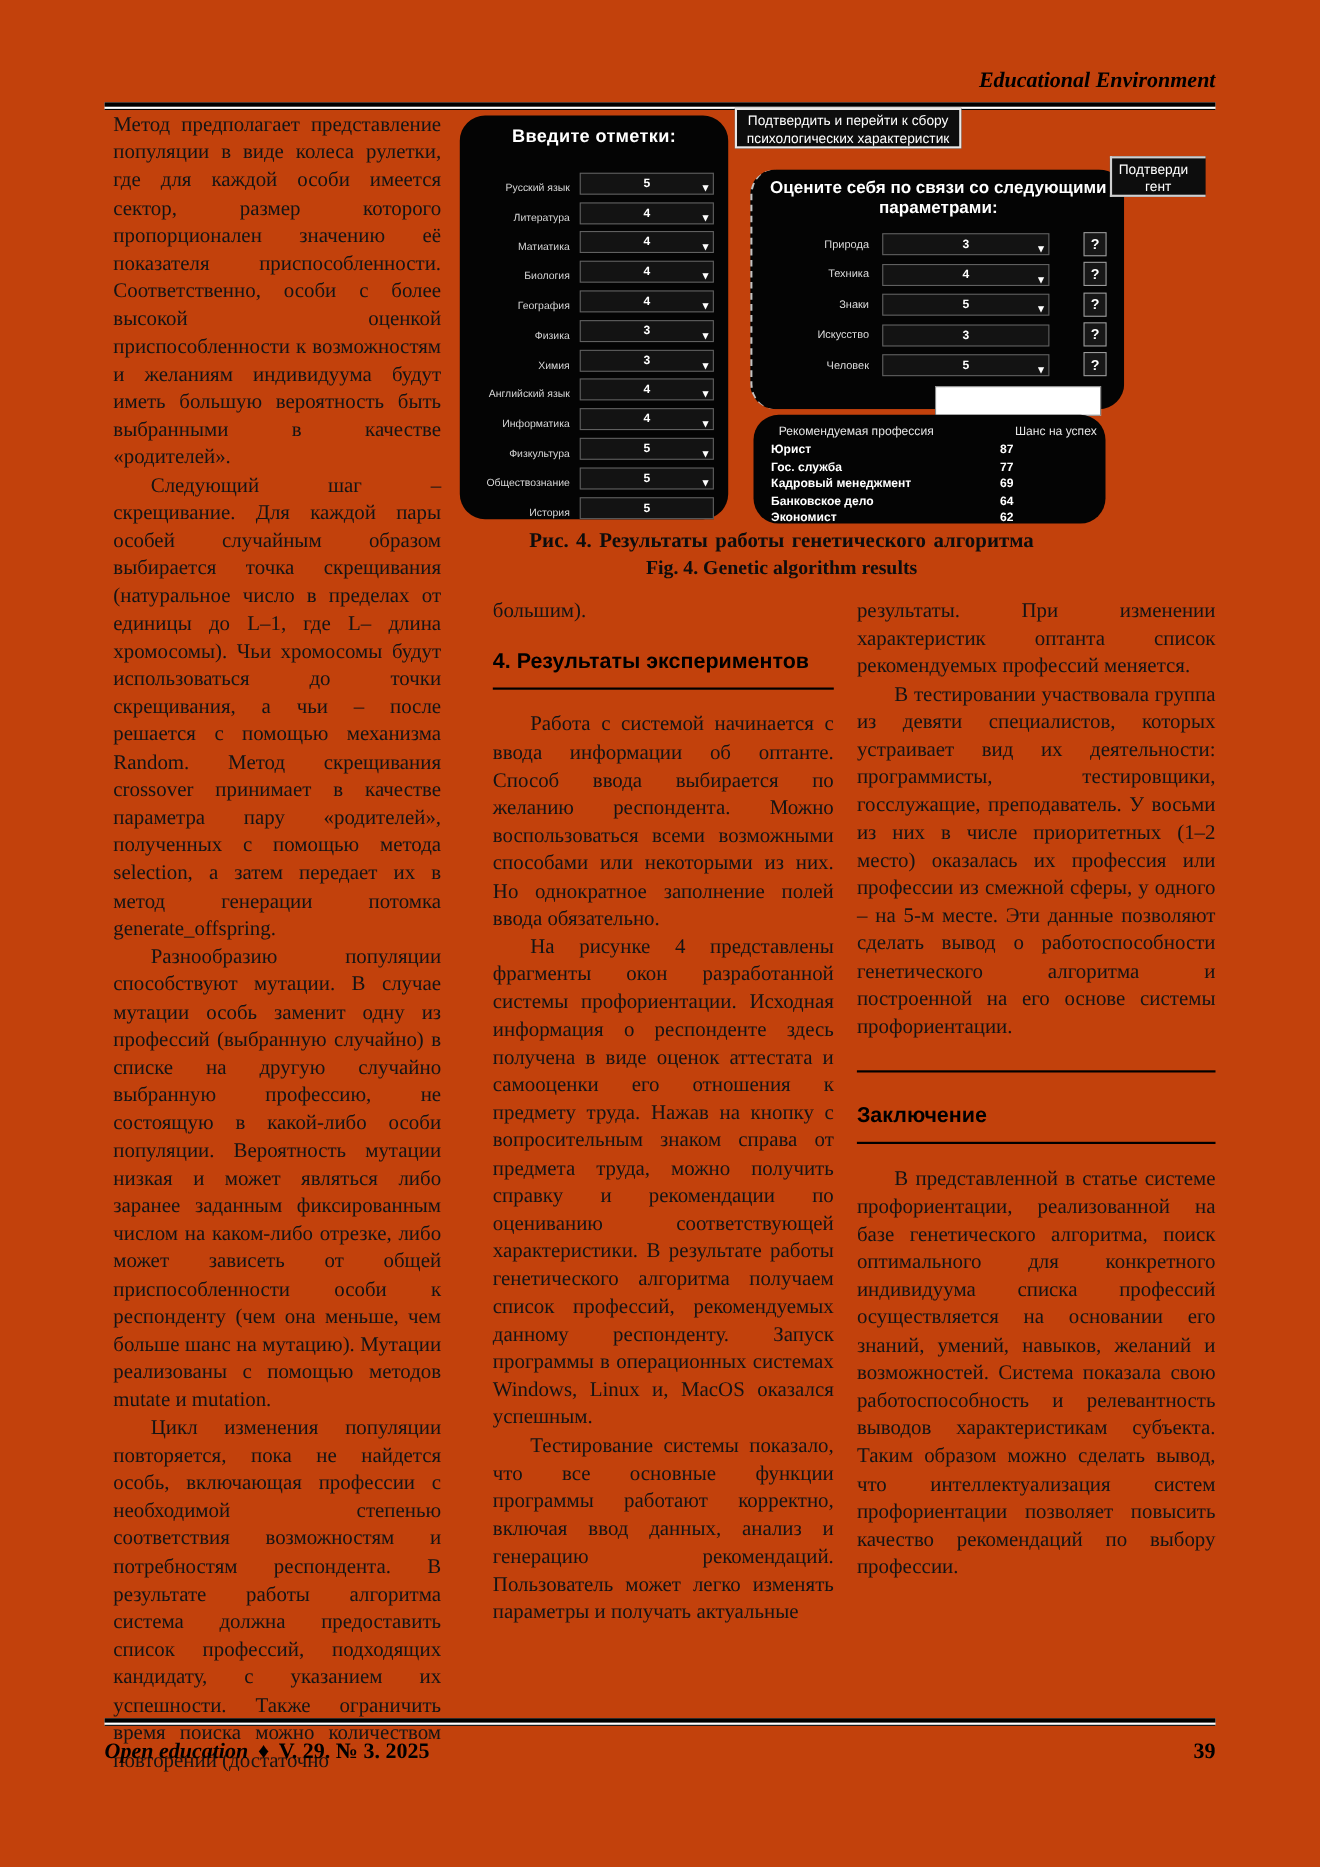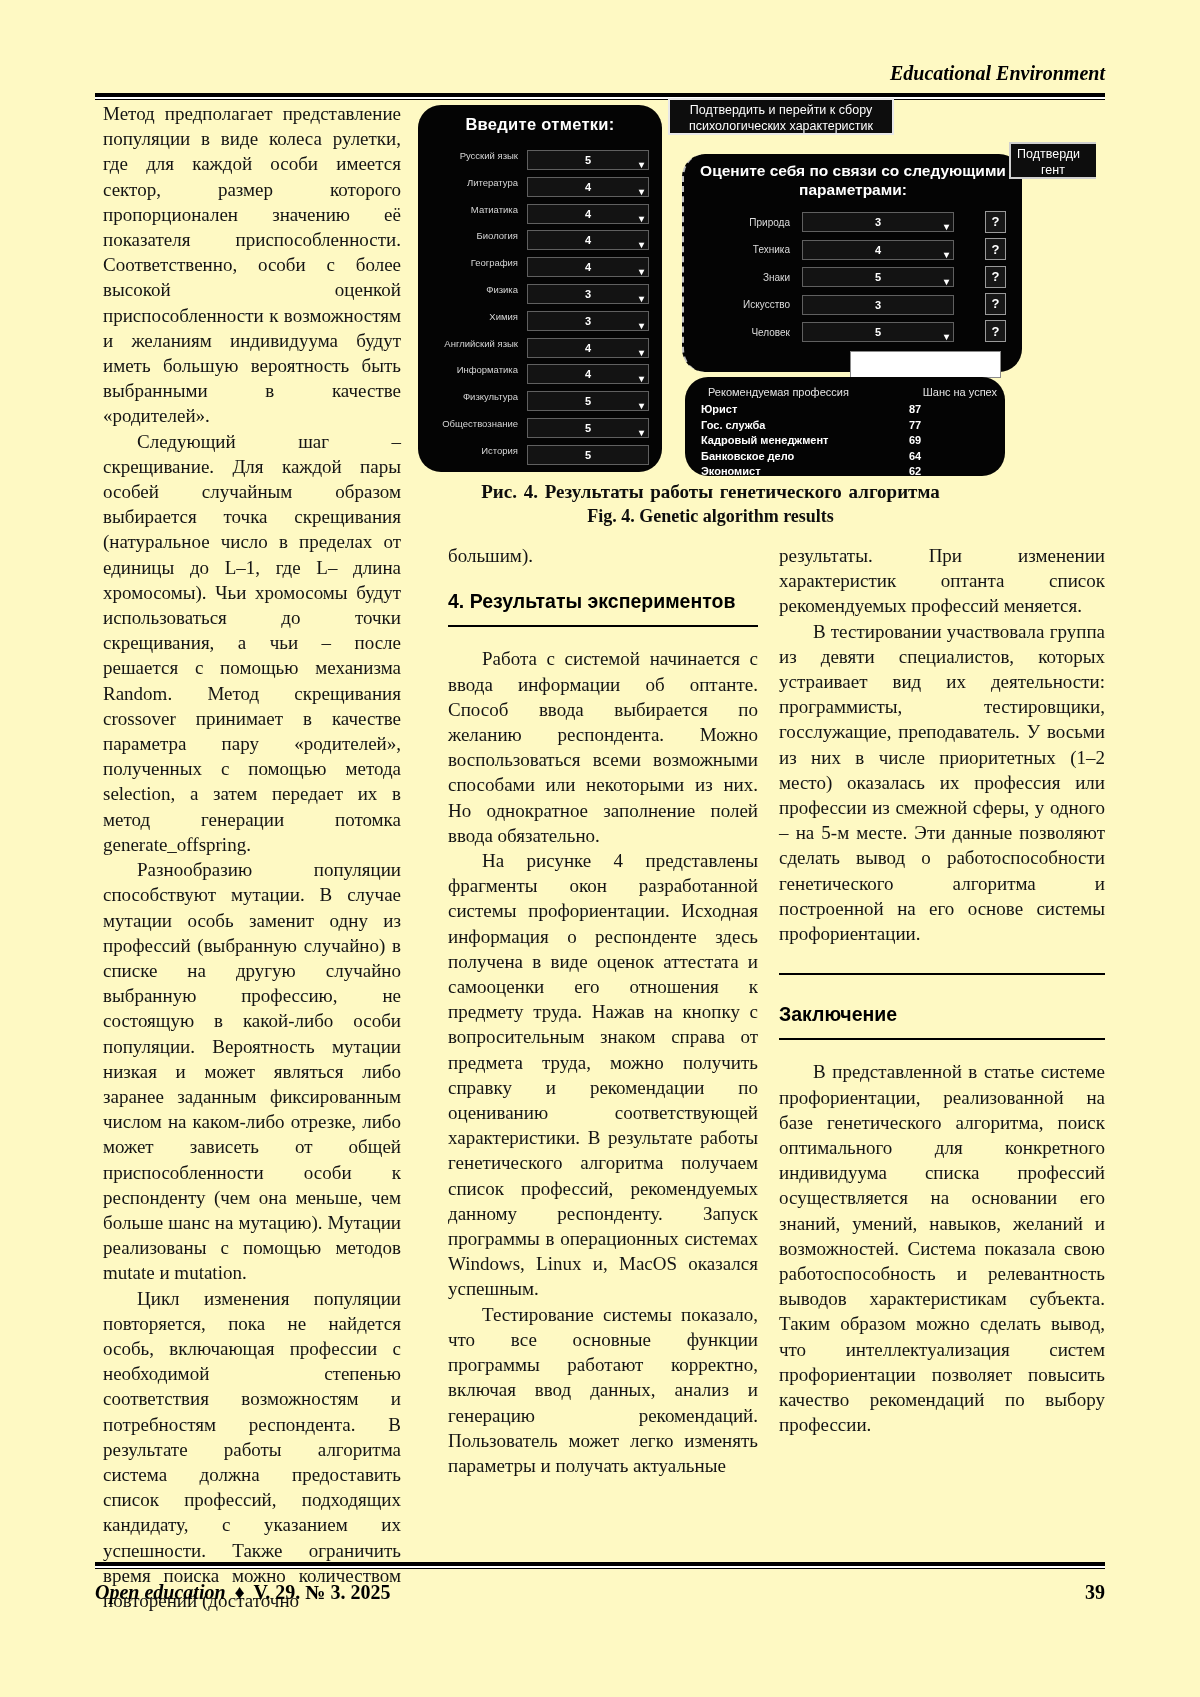--- a/index.html
+++ b/index.html
@@ -1,18 +1,18 @@
 <!DOCTYPE html>
 <html lang="ru"><head>
 <meta charset="utf-8">
 <style>
   html,body { margin:0; padding:0; background:#e9e9e9; }
   .page {
     position:relative; width:1200px; height:1697px; margin:0 auto;
-    background:#fef9c3; overflow:hidden;
+    background:#c2410c; overflow:hidden;
     font-family:"Liberation Serif", serif; color:#141414;
   }
   
   .running-head {
     position:absolute; top:62px; right:95px;
     font-size:20px; font-weight:700; font-style:italic; color:#000;
   }
   .rule-double {
     position:absolute; left:95px; width:1010px; height:2px;
     background:#fff; border-top:4px solid #000; border-bottom:1.5px solid #000;
@@ -42,32 +42,32 @@
   .divider { height:0; border-top:2.5px solid #000; margin-top:27px; }
   .sec-head.concl { margin-top:27px; }
 
   
   .figure { position:absolute; left:418px; top:98px; width:585px; height:378px; font-family:"Liberation Sans", sans-serif; }
   .fpanel { position:absolute; background:#040404; box-sizing:border-box;border-radius:23px; }
 
   .marks-window { left:0; top:7px; width:244px; height:367px; }
   .marks-title { color:#fff; font-weight:700; font-size:16.5px; text-align:center; padding-top:10px; letter-spacing:.3px; }
   .marks-rows { position:absolute; left:0; top:45px; width:100%; }
-  .frow { display:flex; align-items:flex-start; height:26.8px; }
+  .frow { display:flex; align-items:flex-end; height:26.8px; }
   .flabel { width:100px; text-align:right; padding-right:9px; color:#d6d6d6; font-size:9.5px; white-space:nowrap; }
   .fselect, .pselect {
     position:relative; height:20px; background:#131313; border:1px solid #606060;
     color:#fff; font-size:11px; font-weight:700;
     display:flex; align-items:center; justify-content:center; box-sizing:border-box;
   }
   .fselect { width:122px; }
   .fcaret { position:absolute; right:4px; bottom:-1px; font-size:10px; line-height:1; color:#fff; }
 
   .btn-top {
-    position:absolute; left:250px; top:0; width:226px; height:37px;
+    position:absolute; left:250px; top:0; width:206px; height:37px;
     background:#0d0d0d; border:2px solid #e8e8e8; box-sizing:border-box;
     color:#fff; font-size:12.5px; line-height:1.3; text-align:center; padding-top:2px;
   }
   .btn-top span { display:block; }
 
   .params-window { left:264px; top:44px; width:340px; height:218px; border-left:2px dashed #c2c2c2;margin-top:12px; }
   .params-title { color:#fff; font-weight:700; font-size:15.5px; text-align:center; padding-top:7px; line-height:1.25; }
   .params-title span { display:block; }
   .params-rows { margin-top:9px; }
   .prow { display:flex; align-items:center; height:27.4px; position:relative; }

